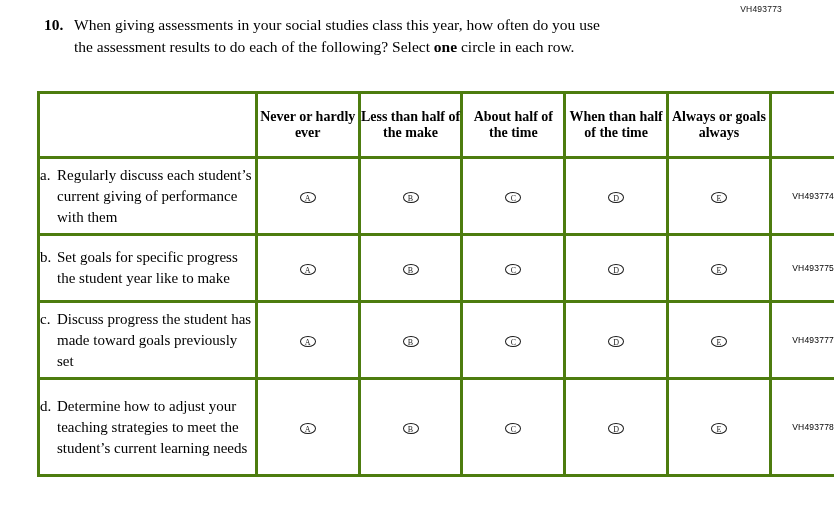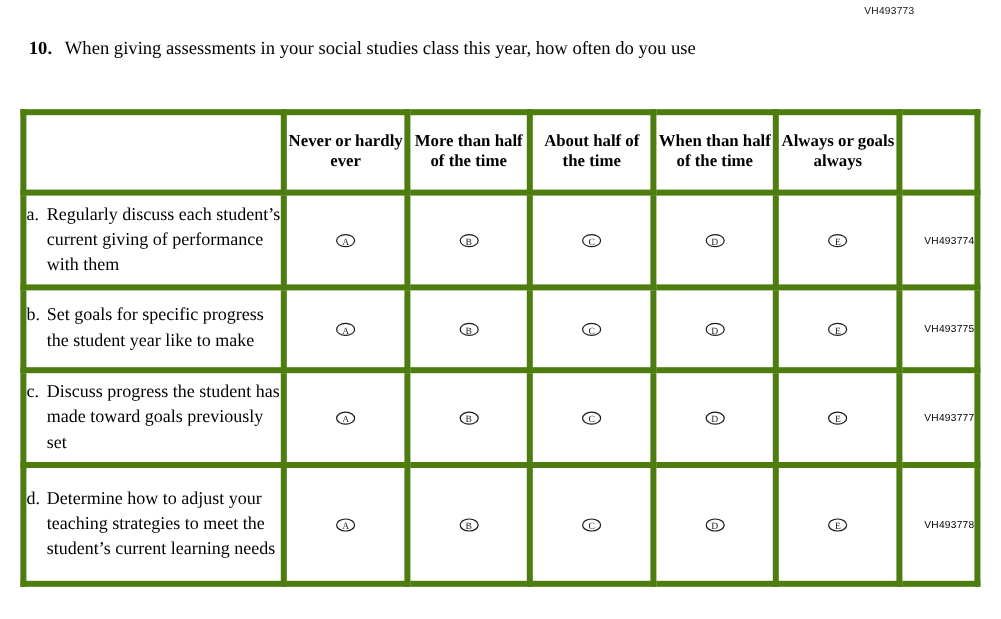--- a/index.html
+++ b/index.html
@@ -12,33 +12,34 @@
     background: #ffffff;
     font-family: "Liberation Serif", serif;
     color: #000000;
     position: relative;
     overflow: hidden;
   }
   .page {
     position: relative;
     width: 770px;
     height: 516px;
+    margin-left: 20px;
   }
   .corner-id {
     position: absolute;
     top: 4px;
     right: 8px;
     font-family: "Liberation Sans", sans-serif;
     font-size: 8.5px;
     letter-spacing: 0.2px;
     color: #111;
   }
   .question {
     position: absolute;
-    top: 30px;
+    top: 14px;
     left: 24px;
     width: 760px;
     display: flex;
     align-items: flex-start;
   }
   .q-number {
     font-weight: bold;
     font-size: 15.5px;
     width: 30px;
     flex: 0 0 30px;
@@ -56,21 +57,21 @@
   }
   table.matrix {
     position: absolute;
     top: 91px;
     left: 17px;
     width: 800px;
     border-collapse: collapse;
     table-layout: fixed;
   }
   table.matrix td, table.matrix th {
-    border: 5px solid #4d7c0f;
+    border: 3px solid #4d7c0f;
     padding: 0;
     vertical-align: middle;
   }
   
   .hdr-blank {
     width: 214px;
   }
   th.hdr {
     font-size: 14px;
     font-weight: bold;
@@ -137,38 +138,39 @@
 <body>
 
 <div class="page">
 
   <div class="corner-id">VH493773</div>
 
   <div class="question">
     <div class="q-number">10.</div>
     <div class="q-text">
       <span>When giving assessments in your social studies class this year, how often do you use</span>
+      <span class="q-line2"><span>the assessment results to do each of the following? Select </span><span class="bold">one</span><span> circle in each row.</span></span>
     </div>
   </div>
 
   <table class="matrix">
     <colgroup>
       <col class="hdr-blank">
       <col class="col-opt">
       <col class="col-opt">
       <col class="col-opt">
       <col class="col-opt">
       <col class="col-opt">
       <col class="col-id">
     </colgroup>
     <thead>
       <tr>
         <th class="hdr hdr-blank"></th>
         <th class="hdr">Never or hardly ever</th>
-        <th class="hdr">More than half of the time</th>
+        <th class="hdr">Less than half of the make</th>
         <th class="hdr">About half of the time</th>
         <th class="hdr">When than half of the time</th>
         <th class="hdr">Always or goals always</th>
         <th class="hdr hdr-id"></th>
       </tr>
     </thead>
     <tbody>
       <tr class="r1">
         <td class="stem">
           <div class="stem-inner">

